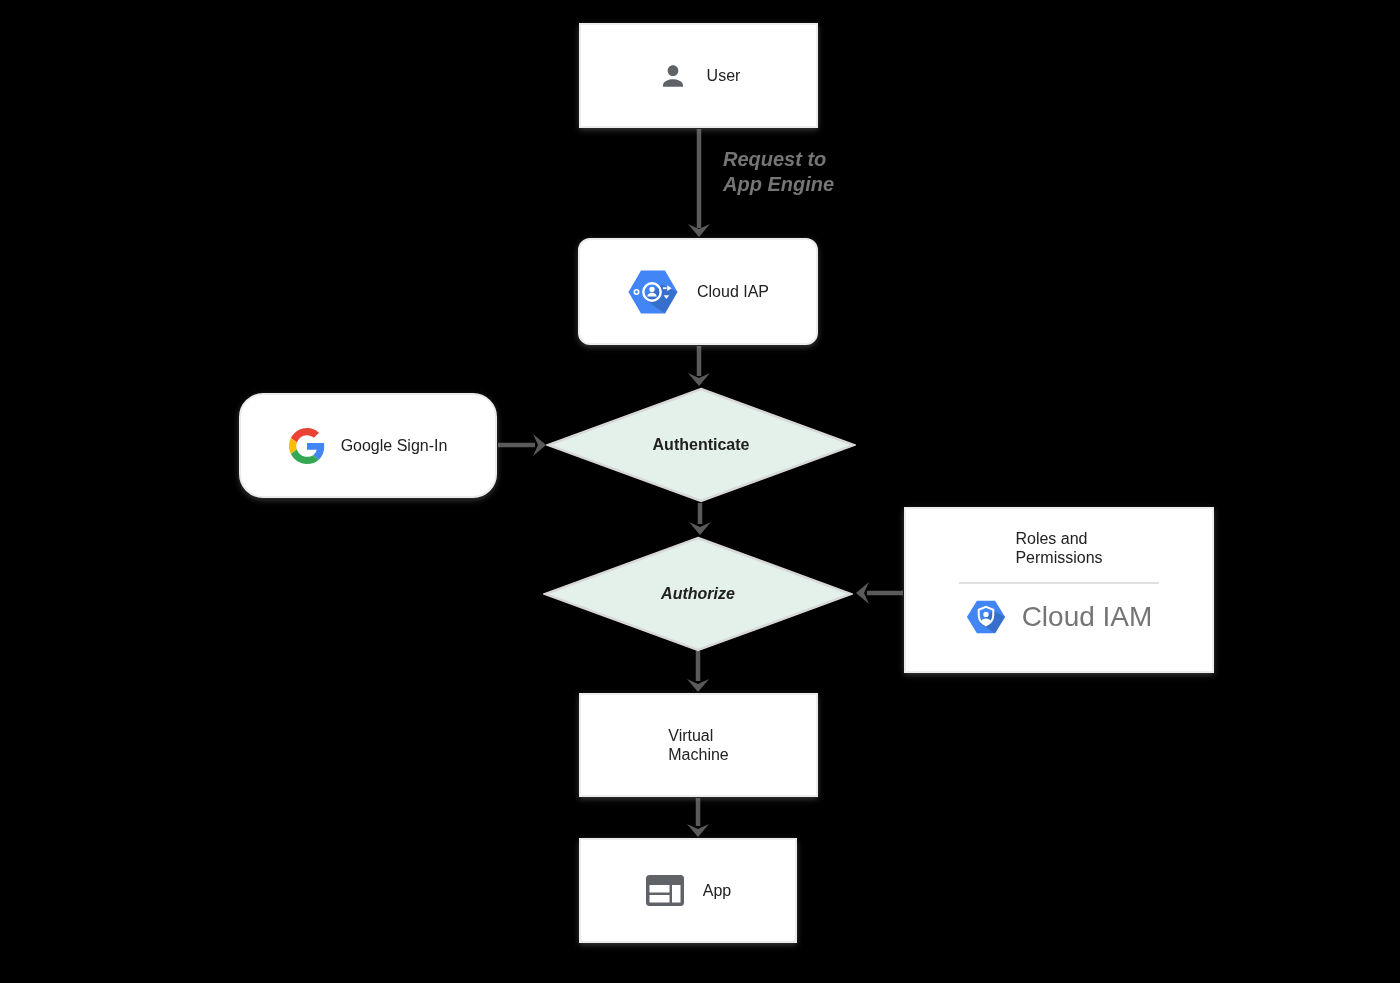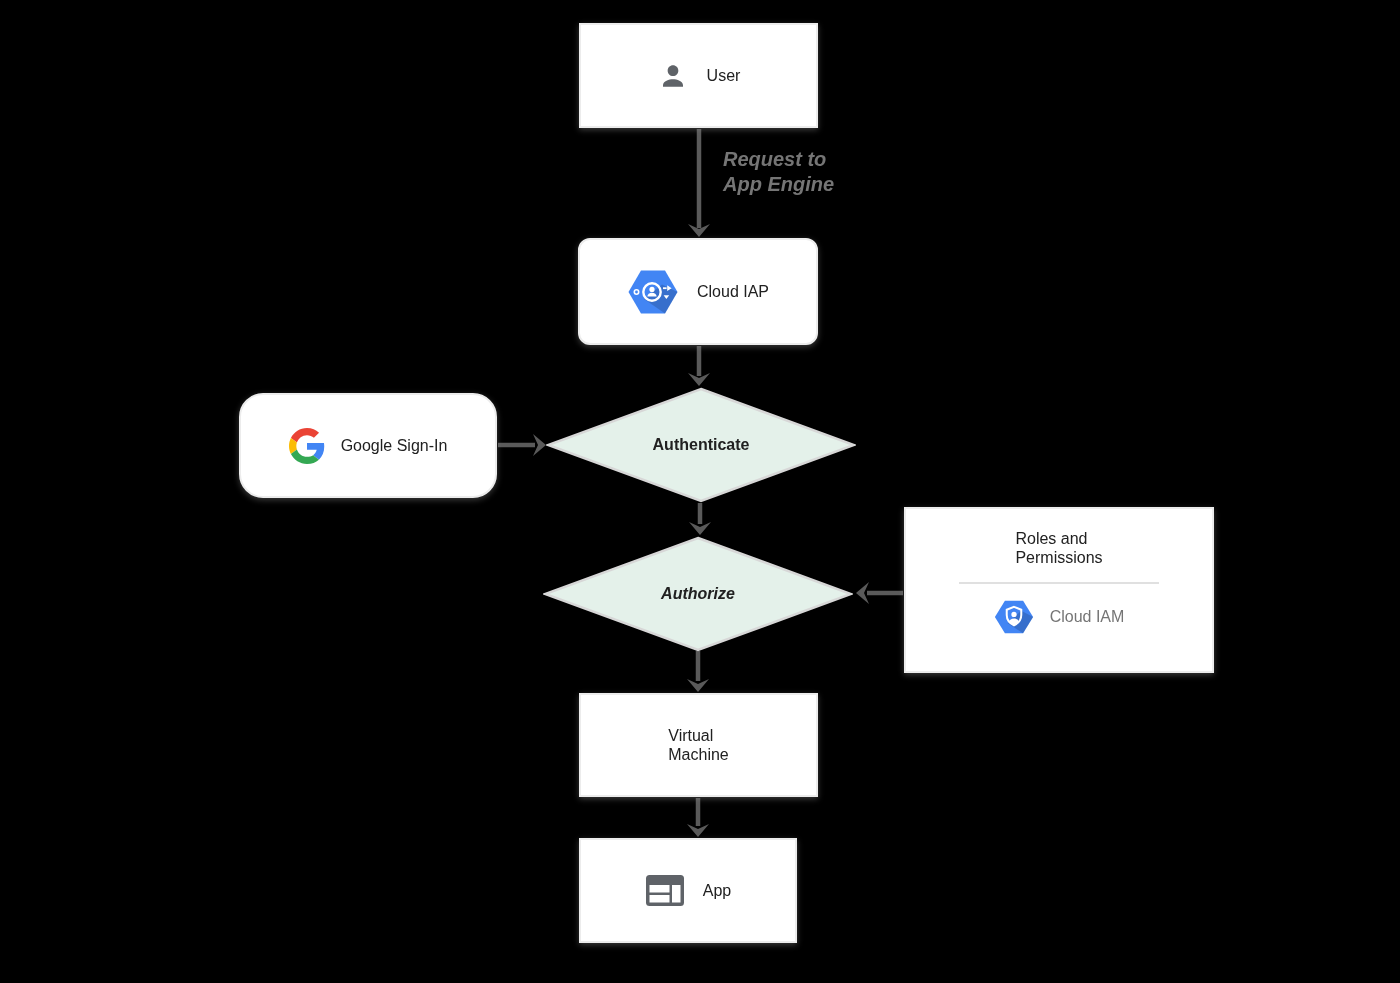--- a/index.html
+++ b/index.html
@@ -15,21 +15,21 @@
     position:absolute;box-sizing:border-box;
     background:var(--node-fill,#fff);
     border:2px solid var(--node-border,#ececec);
     box-shadow:0 2px 6px rgba(130,130,130,0.45);
     display:flex;align-items:center;justify-content:center;gap:18px;
   }
   .label{
     font-size:16px;color:var(--text-primary,#212121);
     white-space:pre-line;line-height:1.2;
   }
-  .sub-label{font-size:16px;color:var(--text-secondary,#757575);}
+  .sub-label{font-size:28px;color:var(--text-secondary,#757575);}
   .diamond{position:absolute;display:flex;align-items:center;justify-content:center;}
   .diamond svg{position:absolute;left:0;top:0;}
   .diamond .label{position:relative;font-weight:700;}
   .diamond-shape{fill:var(--decision-fill,#e4f1ea);stroke:var(--decision-border,#d7d7d7);stroke-width:2.5;}
   .edge-label{
     position:absolute;font-size:20px;font-weight:700;line-height:25px;
     color:var(--text-secondary,#757575);white-space:pre-line;
   }
   .roles-box{flex-direction:column;justify-content:flex-start;padding-top:20px;gap:13px;}
   .roles-divider{width:200px;height:0;border-top:2px solid #e0e0e0;margin:2px 0;}

